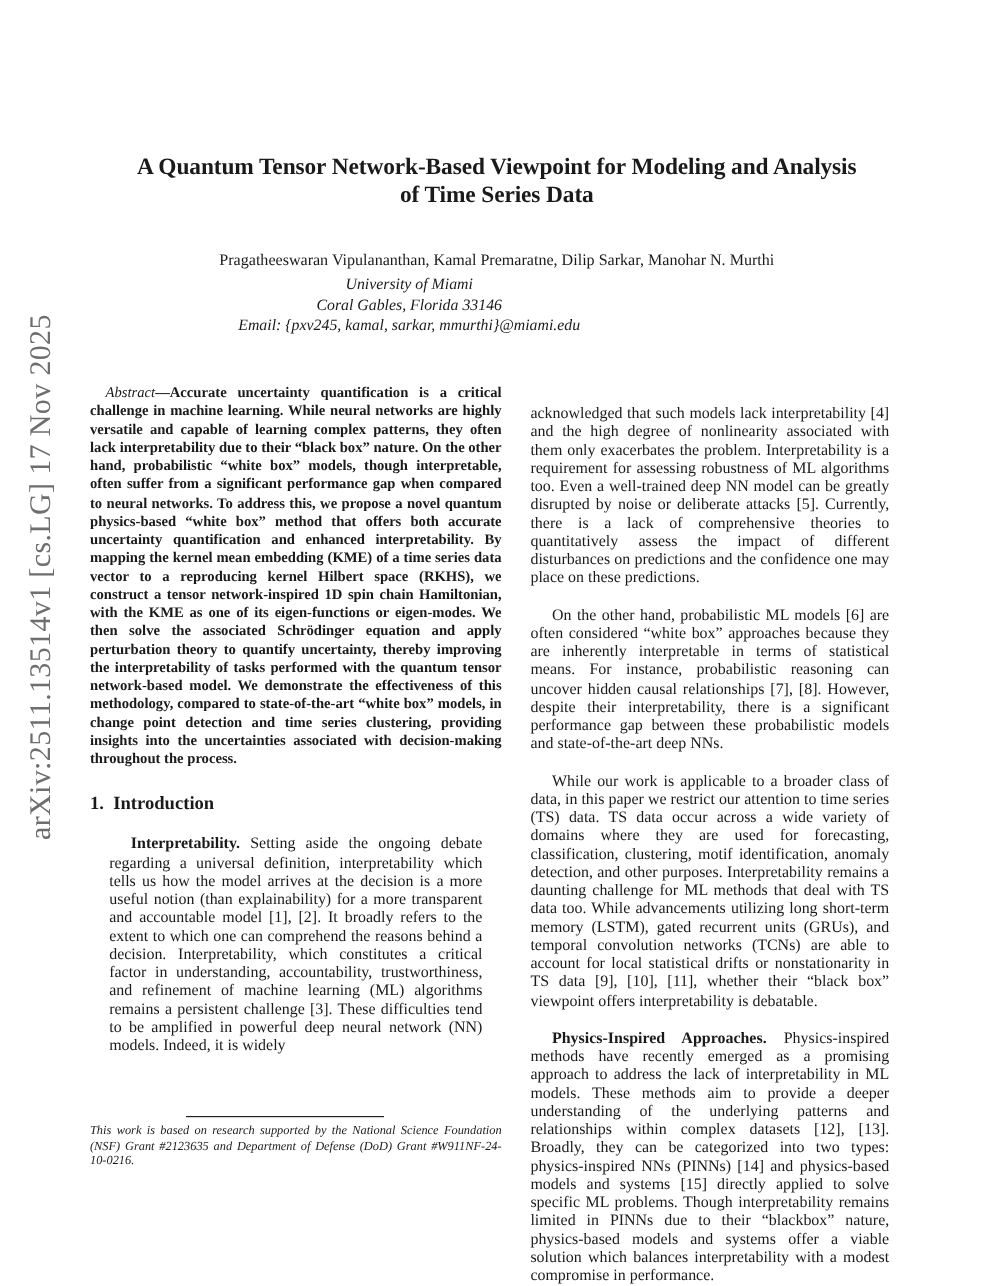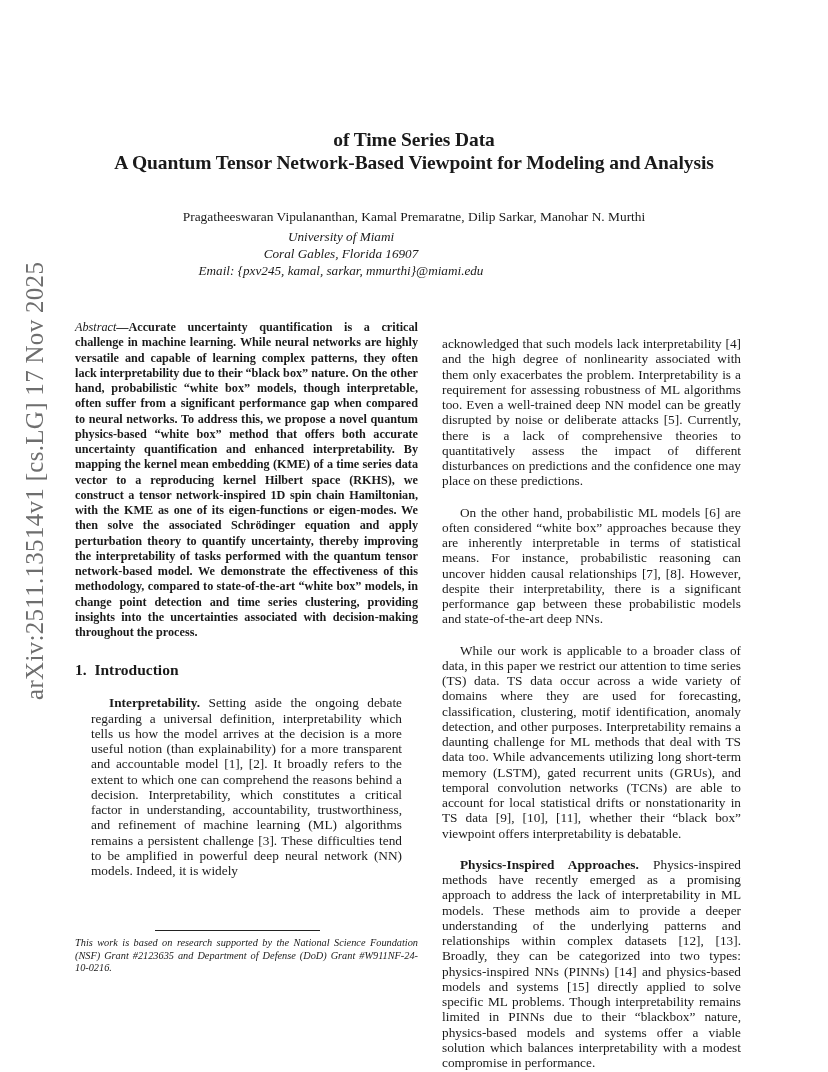--- a/index.html
+++ b/index.html
@@ -14,44 +14,44 @@
   .affil div { height: 17px; }
   .arxiv { position: absolute; left: 18px; top: 700px; width: 410px; height: 34px;
            transform-origin: 0 0; transform: rotate(-90deg);
            font-size: 25px; line-height: 34px; color: #6e6e6e; white-space: nowrap;
            letter-spacing: 0.3px; }
   .col { position: absolute; font-size: 13.3px; line-height: 15.25px; text-align: justify;
          hyphens: manual; }
   .col-left { left: 75px; top: 320px; width: 343px; }
   .col-right { left: 426px; top: 320px; width: 331px; }
   .abstract { font-weight: bold; font-size: 12.2px; line-height: 15.25px; }
-  .abstract .lead, .index .lead { font-style: italic; font-weight: normal; }
+  .abstract .lead, .index .lead { font-style: italic; font-weight: normal; margin-left: 13px; }
   .index { font-weight: bold; font-size: 12.2px; line-height: 15.25px; margin-top: 7px; }
   h2 { font-size: 15.5px; font-weight: bold; margin: 21px 0 14px 0; line-height: 18px; text-align: left; }
   p { margin: 16px; }
   .indent { text-indent: 18px; }
   .run-in { font-weight: bold; }
   .footnote-rule { position: absolute; left: 155px; top: 930px; width: 165px; height: 0;
                    border-top: 1px solid #222; }
   .footnote { position: absolute; left: 75px; top: 937px; width: 343px; font-size: 10.3px;
               line-height: 12.5px; font-style: italic; text-align: justify; }
 </style>
 </head>
 <body>
 
 <div class="title">
+  <div>A Quantum Tensor Network-Based Viewpoint for Modeling and Analysis</div>
   <div>of Time Series Data</div>
-  <div>A Quantum Tensor Network-Based Viewpoint for Modeling and Analysis</div>
 </div>
 
 <div class="authors">Pragatheeswaran Vipulananthan, Kamal Premaratne, Dilip Sarkar, Manohar N. Murthi</div>
 
 <div class="affil">
   <div>University of Miami</div>
-  <div>Coral Gables, Florida 16907</div>
+  <div>Coral Gables, Florida 33146</div>
   <div>Email: {pxv245, kamal, sarkar, mmurthi}@miami.edu</div>
 </div>
 
 <div class="arxiv">arXiv:2511.13514v1  [cs.LG]  17 Nov 2025</div>
 
 <div class="col col-left">
   <div class="abstract"><span class="lead">Abstract</span><span>—</span><span>Accurate uncertainty quantification is a critical challenge in machine learning. While neural networks are highly versatile and capable of learning complex patterns, they often lack interpretability due to their “black box” nature. On the other hand, probabilistic “white box” models, though interpretable, often suffer from a significant performance gap when compared to neural networks. To address this, we propose a novel quantum physics-based “white box” method that offers both accurate uncertainty quantification and enhanced interpretability. By mapping the kernel mean embedding (KME) of a time series data vector to a reproducing kernel Hilbert space (RKHS), we construct a tensor network-inspired 1D spin chain Hamiltonian, with the KME as one of its eigen-functions or eigen-modes. We then solve the associated Schrödinger equation and apply perturbation theory to quantify uncertainty, thereby improving the interpretability of tasks performed with the quantum tensor network-based model. We demonstrate the effectiveness of this methodology, compared to state-of-the-art “white box” models, in change point detection and time series clustering, providing insights into the uncertainties associated with decision-making throughout the process.</span></div>
   <h2><span>1.</span>&nbsp;&nbsp;<span>Introduction</span></h2>
   <p class="indent"><span class="run-in">Interpretability.</span><span> Setting aside the ongoing debate regarding a universal definition, interpretability which tells us how the model arrives at the decision is a more useful notion (than explainability) for a more transparent and accountable model [1], [2]. It broadly refers to the extent to which one can comprehend the reasons behind a decision. Interpretability, which constitutes a critical factor in understanding, accountability, trustworthiness, and refinement of machine learning (ML) algorithms remains a persistent challenge [3]. These difficulties tend to be amplified in powerful deep neural network (NN) models. Indeed, it is widely</span></p>
 </div>

